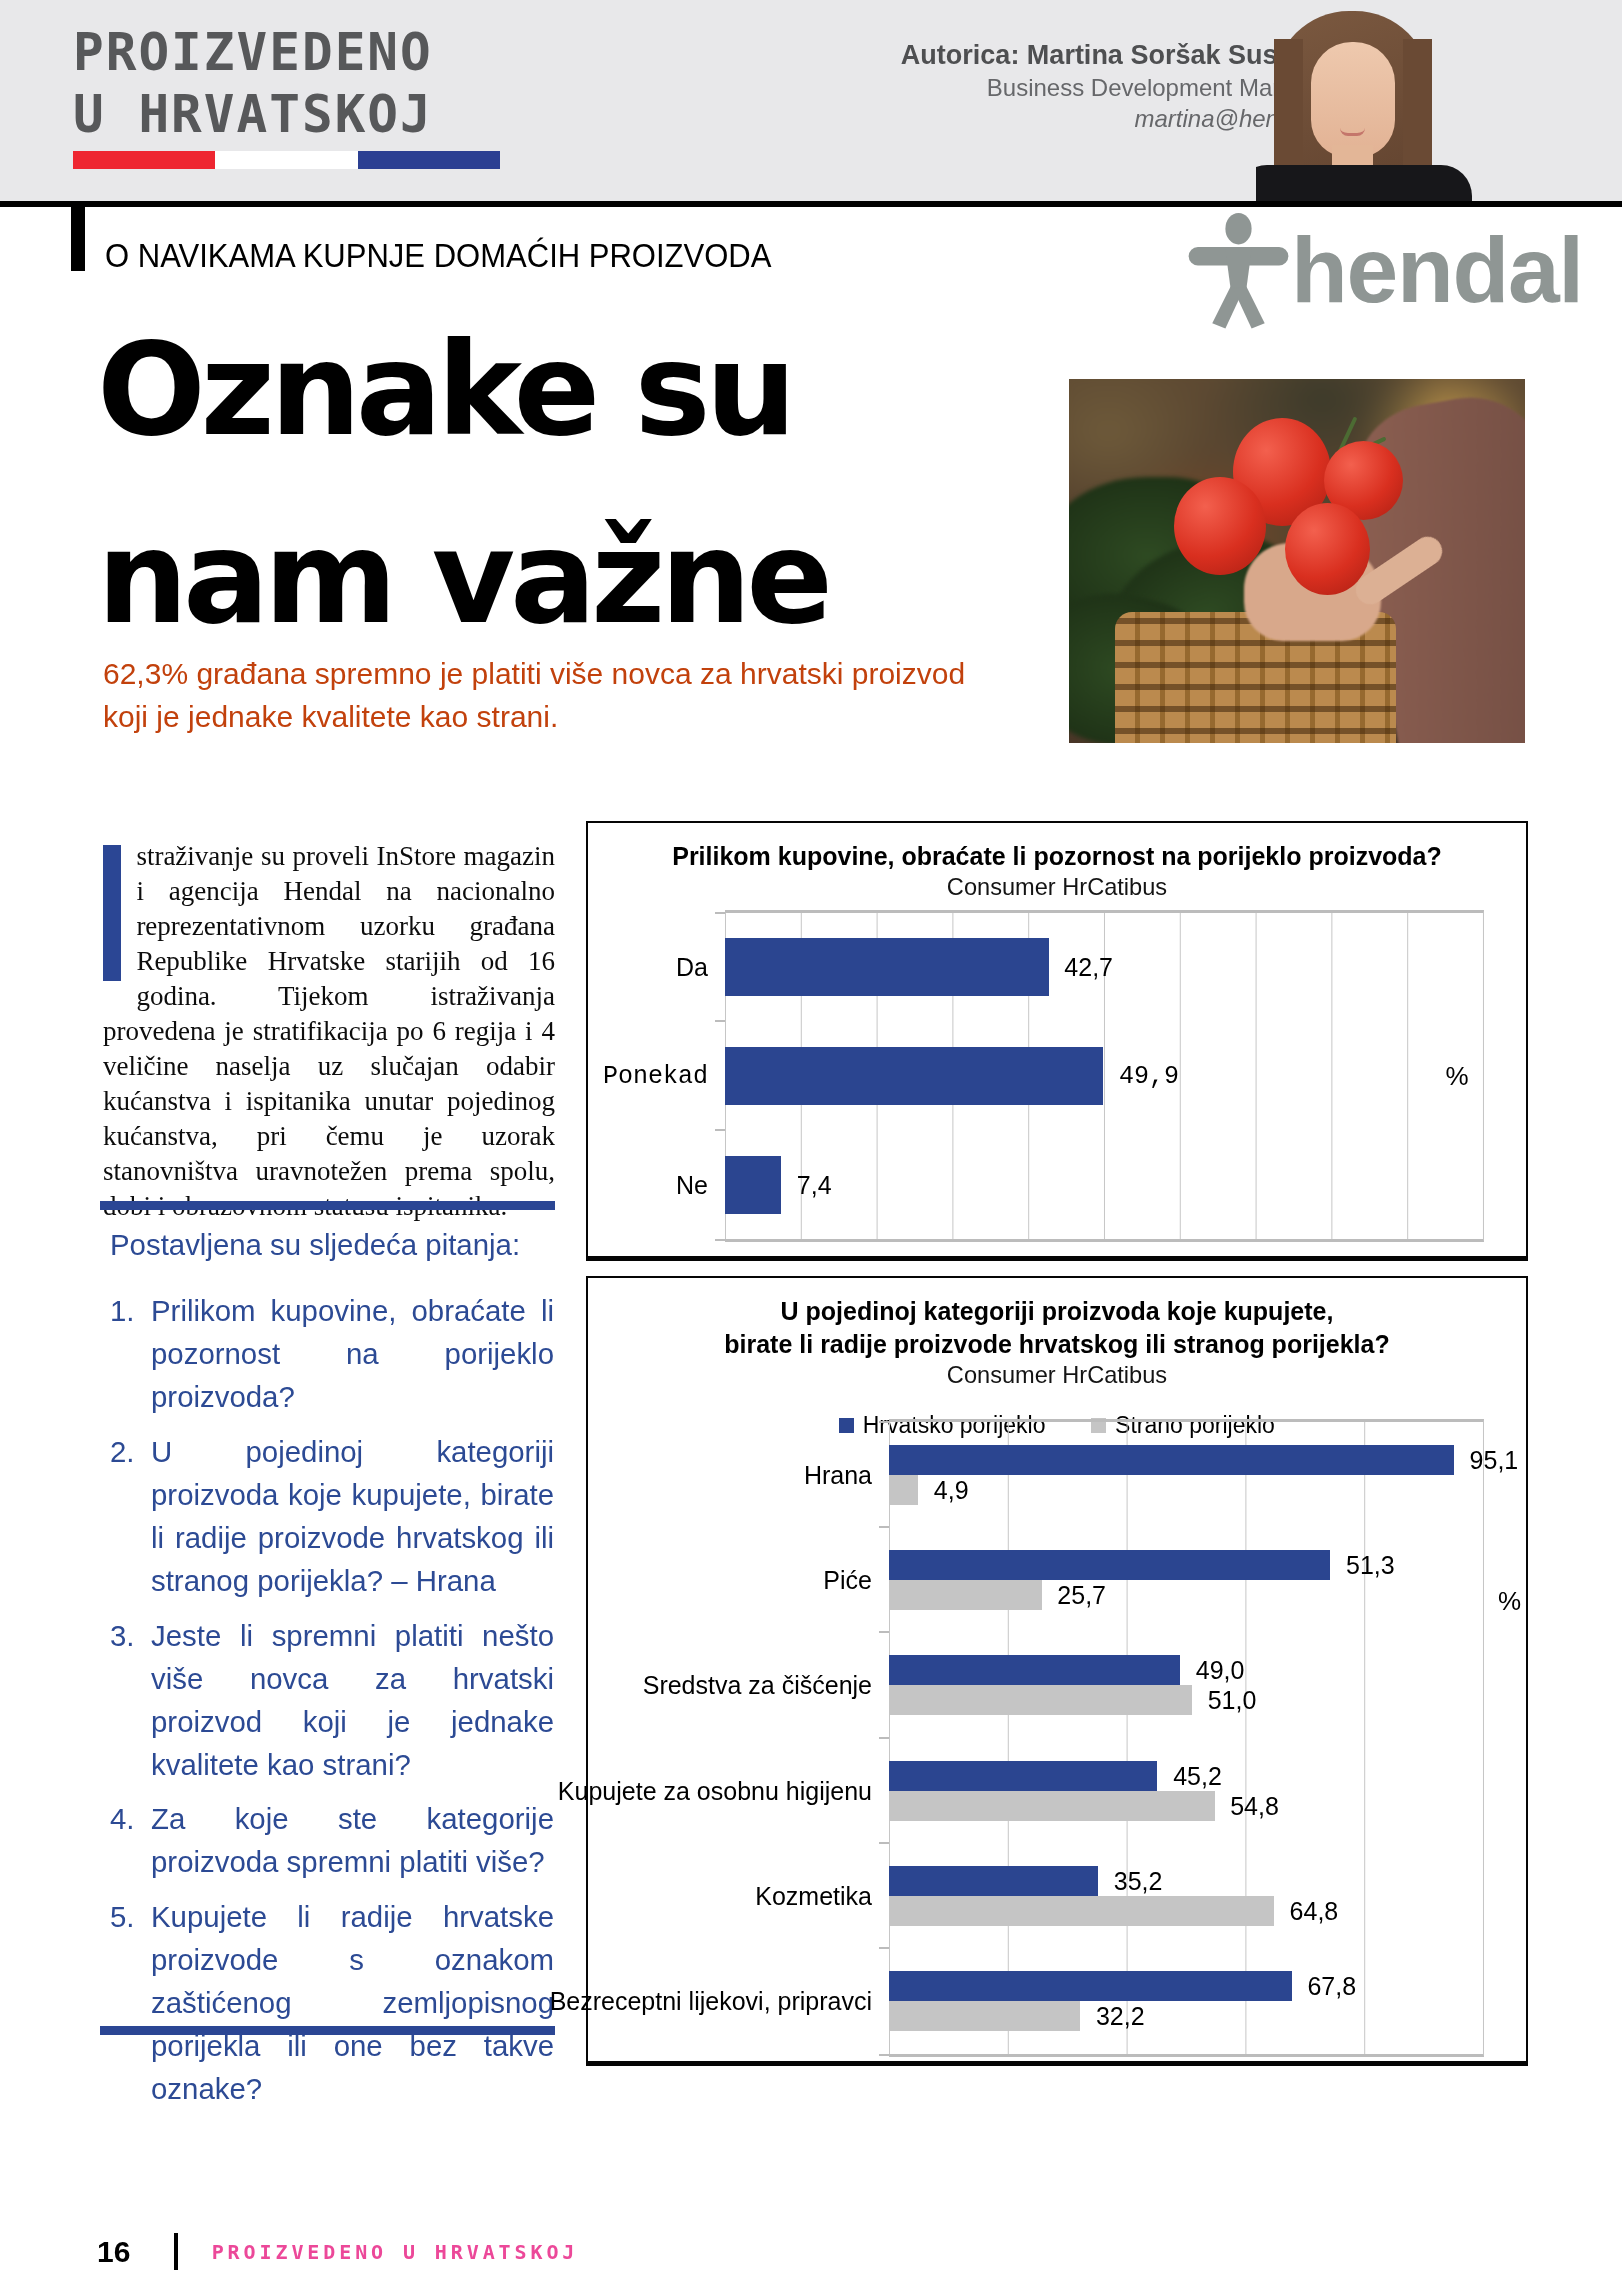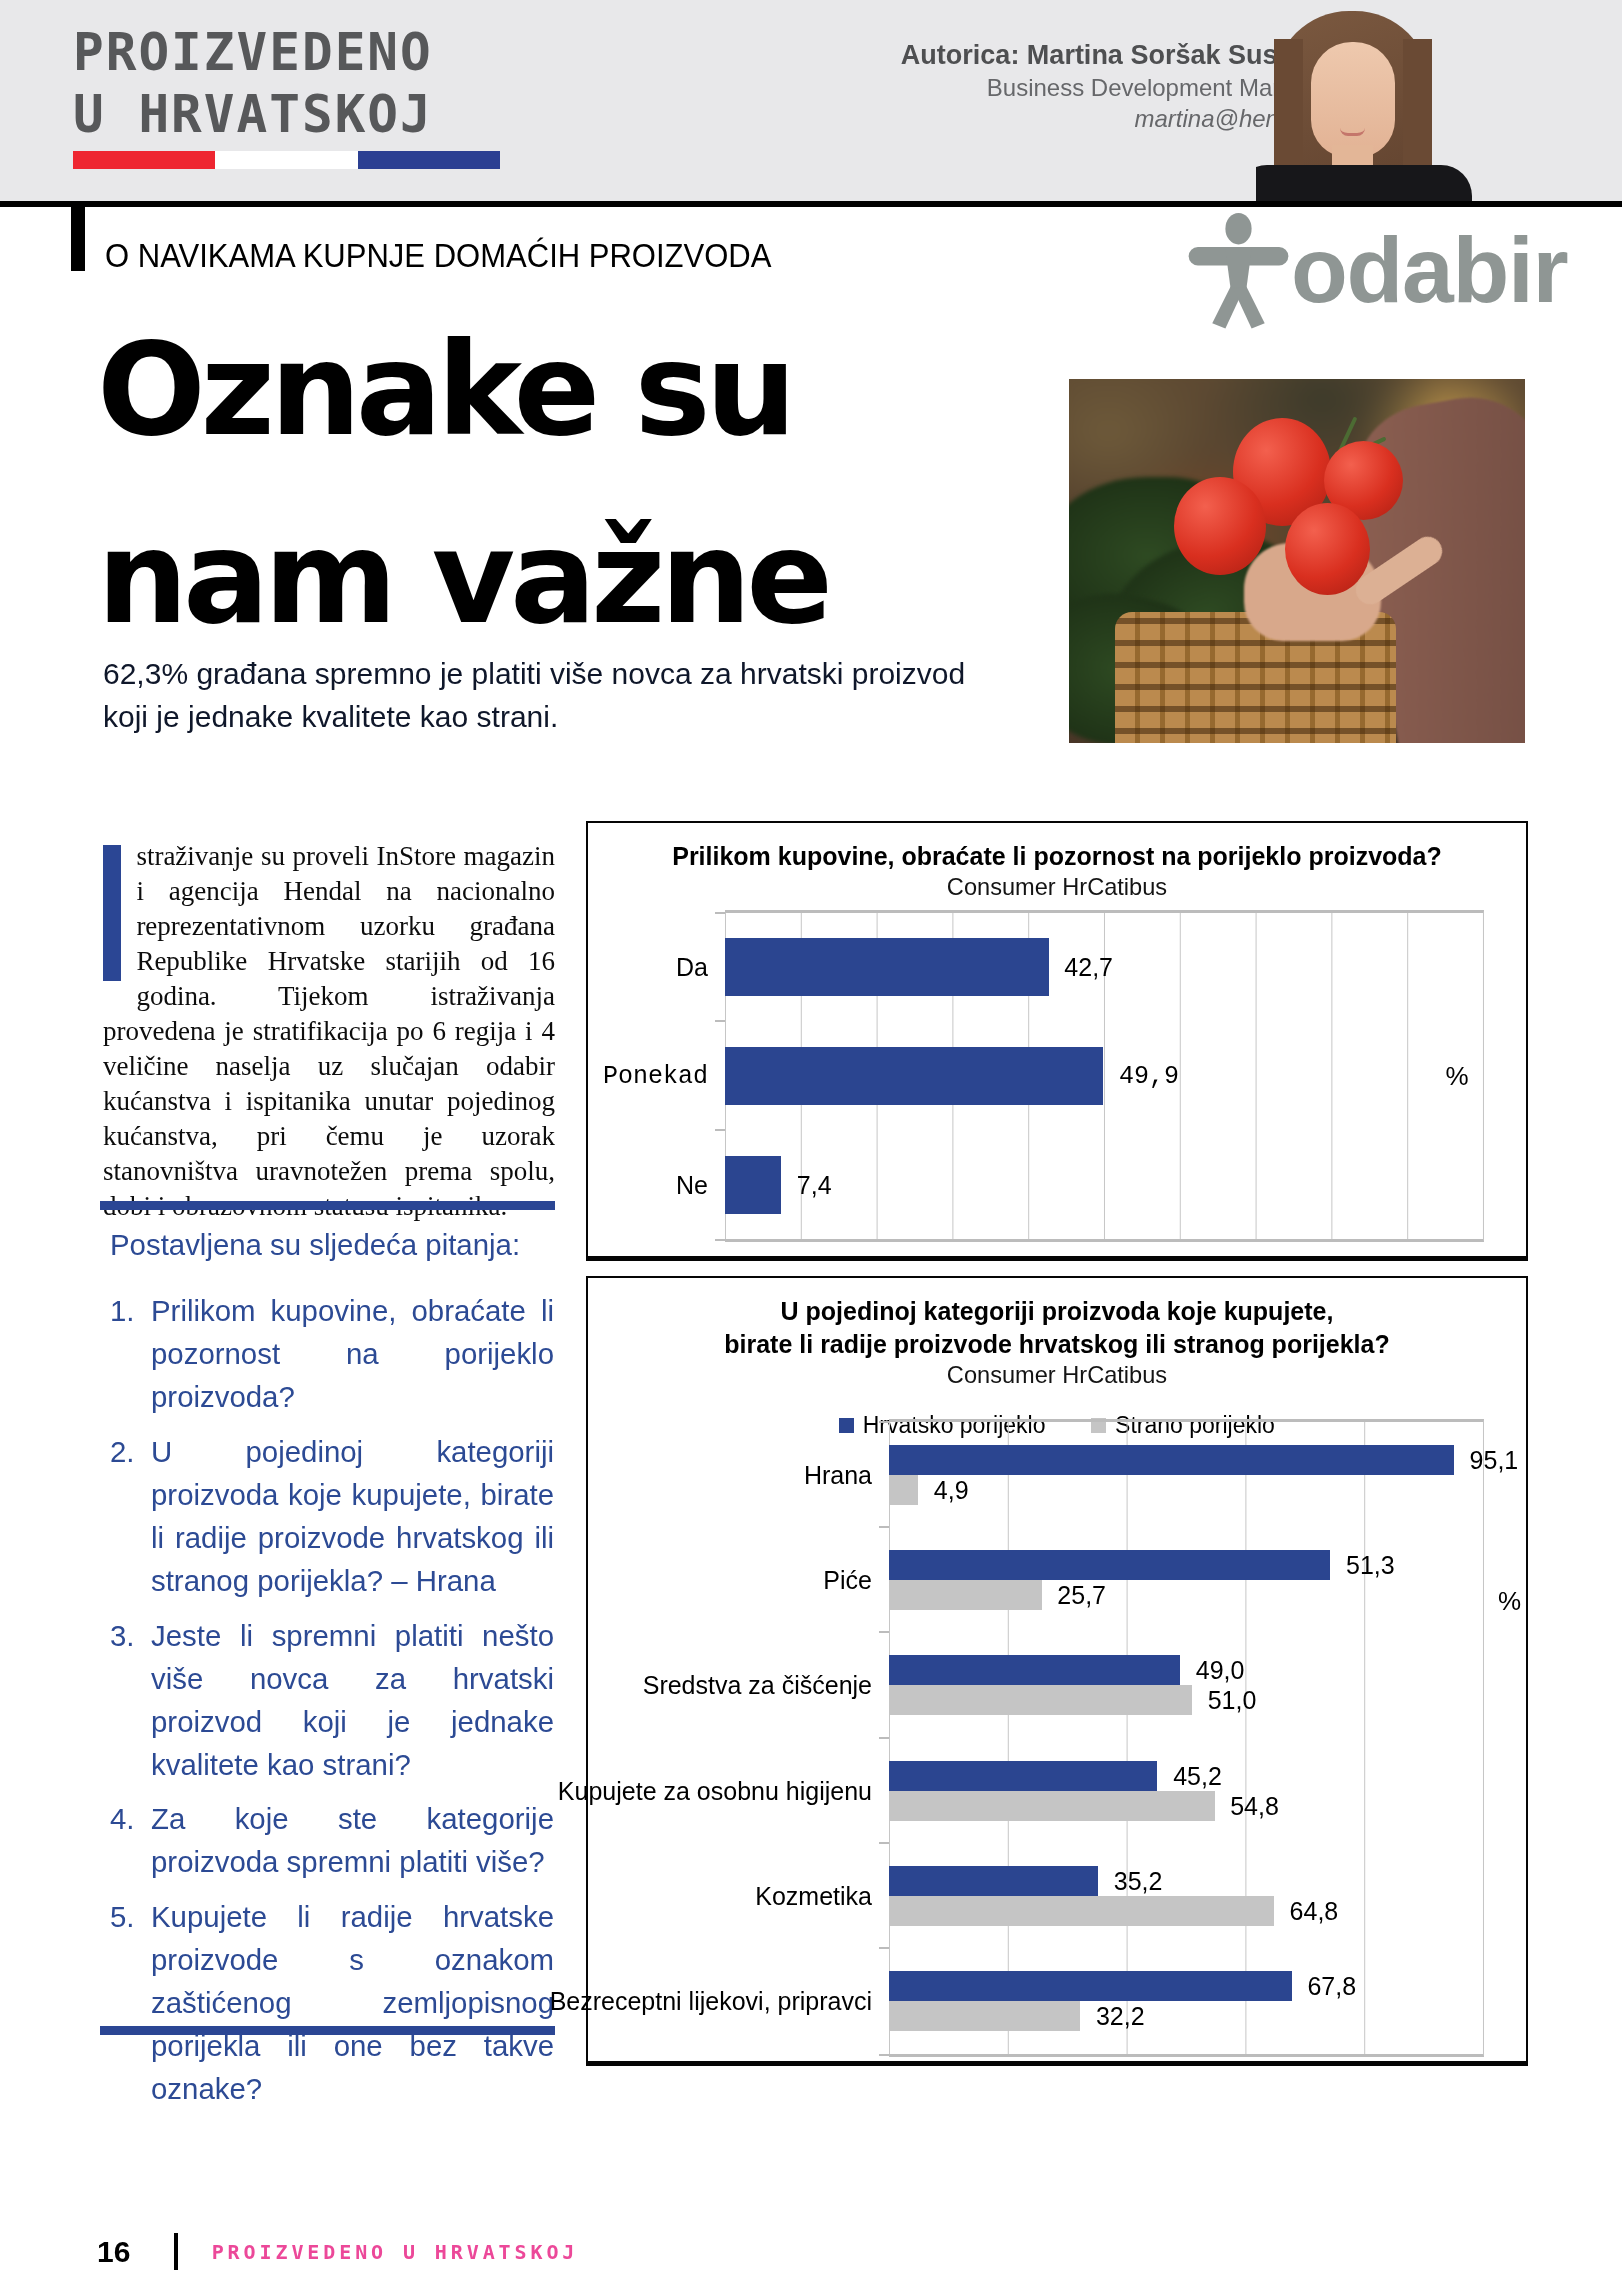--- a/index.html
+++ b/index.html
@@ -33,21 +33,21 @@
   .top-rule { position:absolute; left:0; top:201px; width:1623px; height:5.9px; background:#000; }
   .kicker-bar { position:absolute; left:71px; top:204px; width:13.7px; height:67px; background:#000; }
   .kicker { position:absolute; left:105px; top:237px; font-size:33px; letter-spacing:0; color:#000; transform:scaleX(0.94); transform-origin:left center; white-space:nowrap; }
 
   
   .hendal { position:absolute; left:1186px; top:213px; width:353px; height:118px; }
   .hendal-word { position:absolute; left:105px; top:3.9px; font-size:93px; font-weight:bold; letter-spacing:-1.3px; color:#8f9694; font-family:"Liberation Sans",sans-serif; }
 
   
   .headline { position:absolute; left:97px; top:296px; font-family:"DejaVu Sans",sans-serif; font-weight:bold; font-size:128px; line-height:188px; letter-spacing:-5.2px; color:#000; }
-  .lead { position:absolute; left:103px; top:652px; width:903px; font-size:30px; line-height:43px; color:#0f172a; }
+  .lead { position:absolute; left:103px; top:652px; width:903px; font-size:30px; line-height:43px; color:#c2410c; }
 
   
   .photo { position:absolute; left:1069px; top:379px; width:456px; height:364px; overflow:hidden; background:#5a4632; }
   .ph-bg { position:absolute; inset:-19.6px;
     background:
       radial-gradient(144px 118px at 12% 18%, #6e5a3a 0%, transparent 70%),
       radial-gradient(170px 131px at 55% 10%, #3c3a2a 0%, transparent 70%),
       radial-gradient(131px 105px at 80% 18%, #caa04e 0%, transparent 70%),
       radial-gradient(157px 131px at 30% 45%, #7a4a28 0%, transparent 70%),
       radial-gradient(196px 157px at 70% 50%, #4a4a30 0%, transparent 75%),
@@ -158,21 +158,21 @@
   <div class="hendal">
     <svg width="105" height="118" viewBox="0 0 80 90">
       <g fill="#8f9694">
         <ellipse cx="40" cy="12" rx="10" ry="12"></ellipse>
         <rect x="2" y="26" width="76" height="14" rx="7"></rect>
         <path d="M30 28 L50 28 L46 58 L34 58 Z"></path>
         <path d="M34 56 L44 58 L30 88 L20 84 Z"></path>
         <path d="M46 56 L36 58 L50 88 L60 84 Z"></path>
       </g>
     </svg>
-    <span class="hendal-word">odabir</span>
+    <span class="hendal-word">hendal</span>
   </div>
 
   <h1 class="headline"><span>Oznake su</span><br><span>nam važne</span></h1>
   <p class="lead">62,3% građana spremno je platiti više novca za hrvatski proizvod koji je  jednake kvalitete kao strani.</p>
 
   <figure class="photo">
     <div class="ph-bg"></div>
     <div class="ph-arm"></div>
     <div class="ph-leaf" style="left:-26px;top:98px;width:209px;height:157px;"></div>
     <div class="ph-leaf" style="left:39px;top:164px;width:196px;height:144px;transform:rotate(-18deg);"></div>

